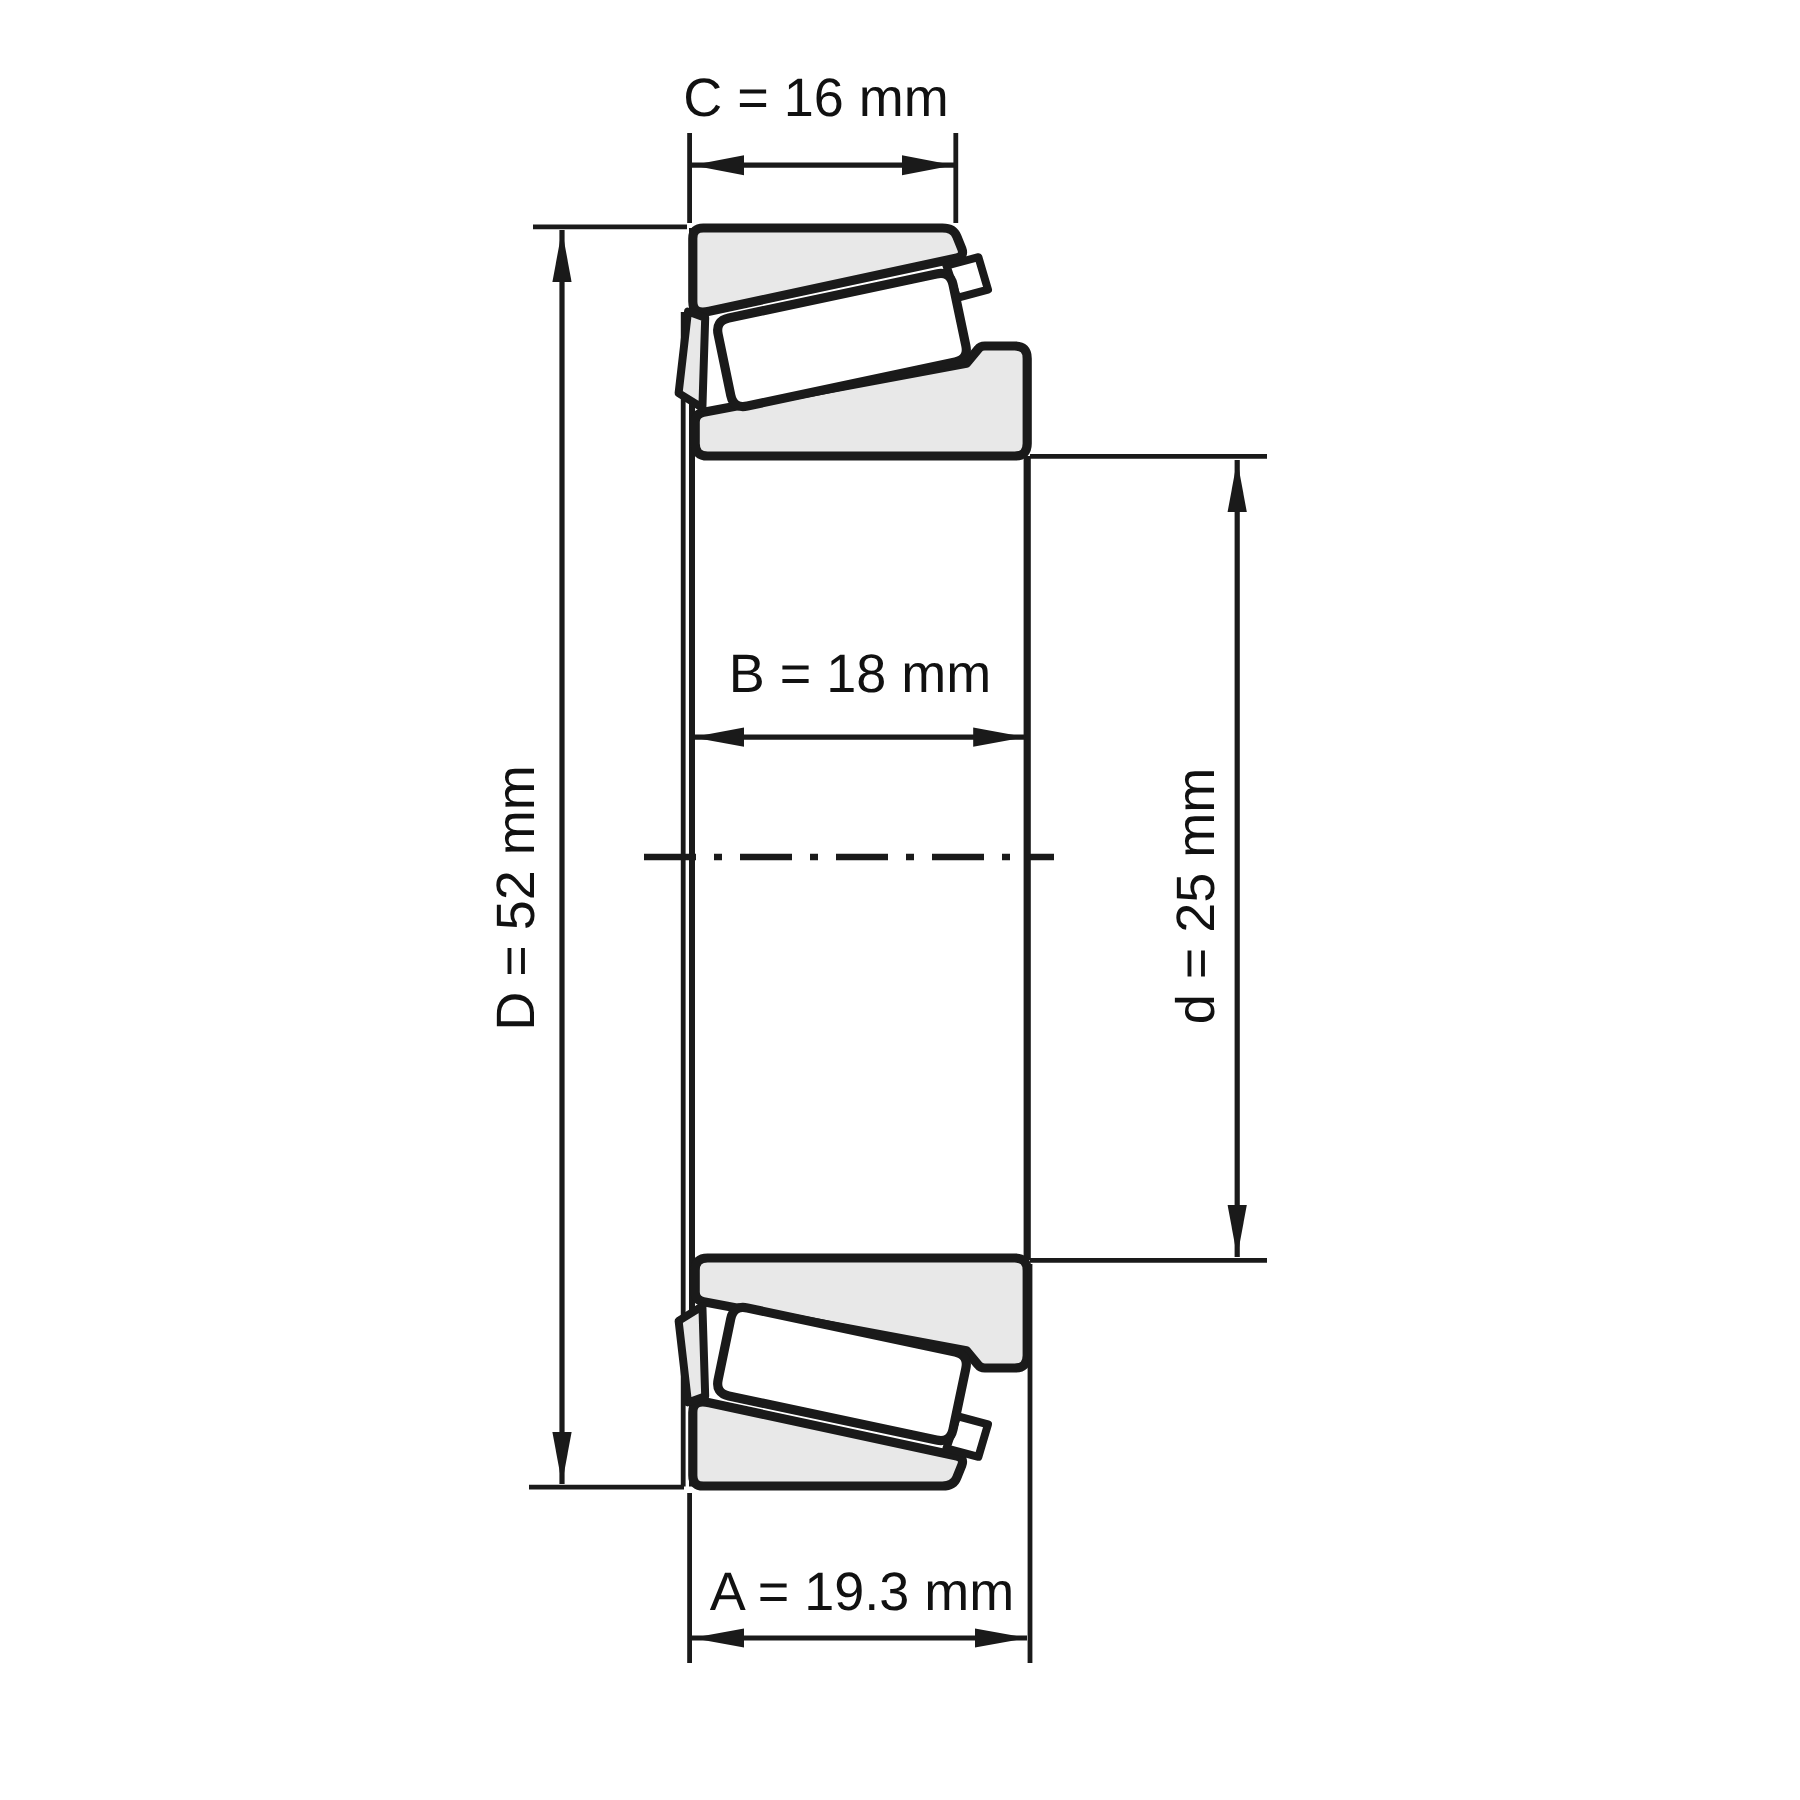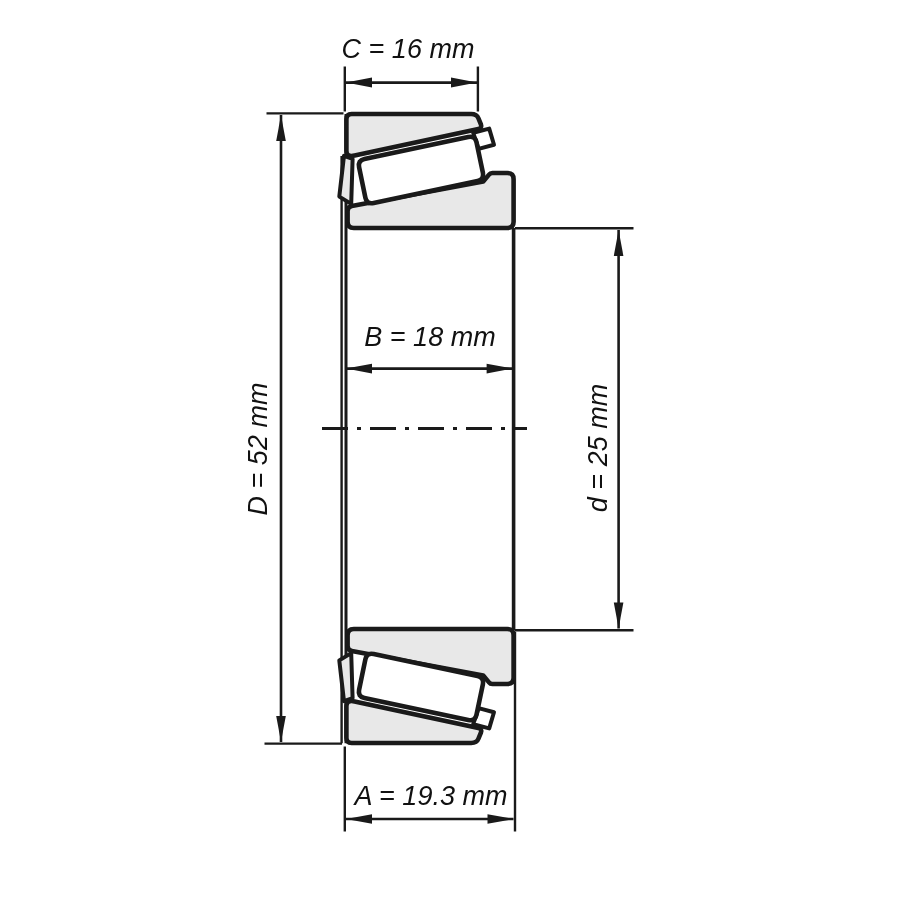--- a/index.html
+++ b/index.html
@@ -4,21 +4,21 @@
 <style>
   html, body {
     margin: 0;
     padding: 0;
     background: #ffffff;
     width: 900px;
     height: 900px;
     overflow: hidden;
     font-family: "Liberation Sans", sans-serif;
   }
-  #stage { width: 900px; height: 683px; position: relative; font-style: italic; }
+  #stage { width: 900px; height: 683px; position: relative; }
   svg { display: block; }
 
   .part {
     stroke: #1a1a1a;
     stroke-width: 4.6;
     stroke-linejoin: round;
     stroke-linecap: round;
   }
   .cage {
     stroke: #1a1a1a;

